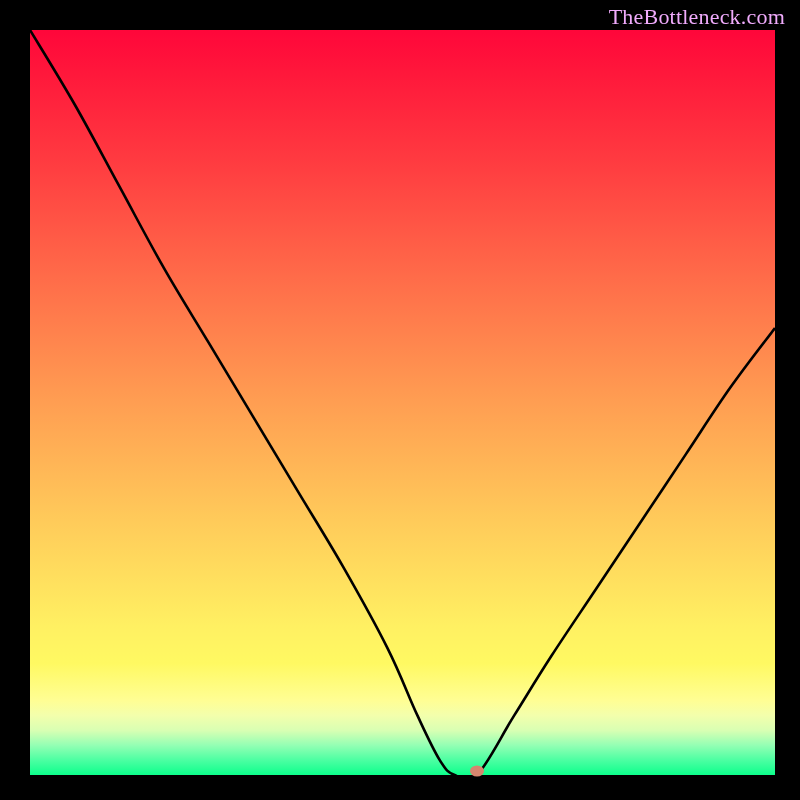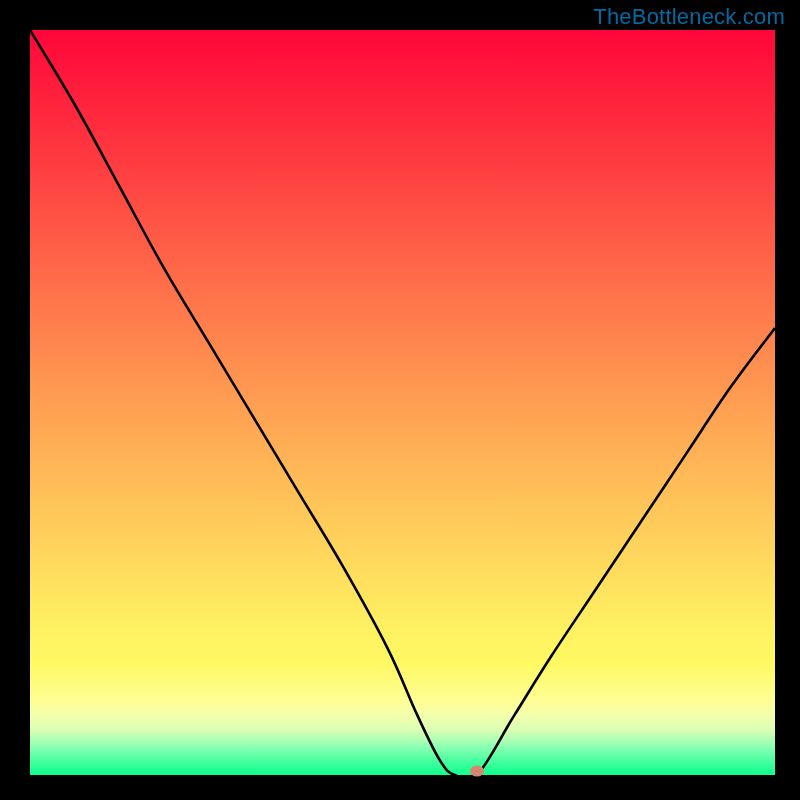--- a/index.html
+++ b/index.html
@@ -14,24 +14,25 @@
   .container {
     position: relative;
     width: 800px;
     height: 800px;
     background: #000;
   }
   .watermark {
     position: absolute;
     top: 4px;
     right: 15px;
-    color: #0369a1;
+    color: #f0abfc;
     font-size: 22px;
     font-weight: 500;
     letter-spacing: 0.2px;
+    font-family: Liberation Serif, serif;
   }
   .plot-area {
     position: absolute;
     left: 30px;
     top: 30px;
     width: 745px;
     height: 745px;
     background: linear-gradient(
       to bottom,
       #ff063a 0%,

